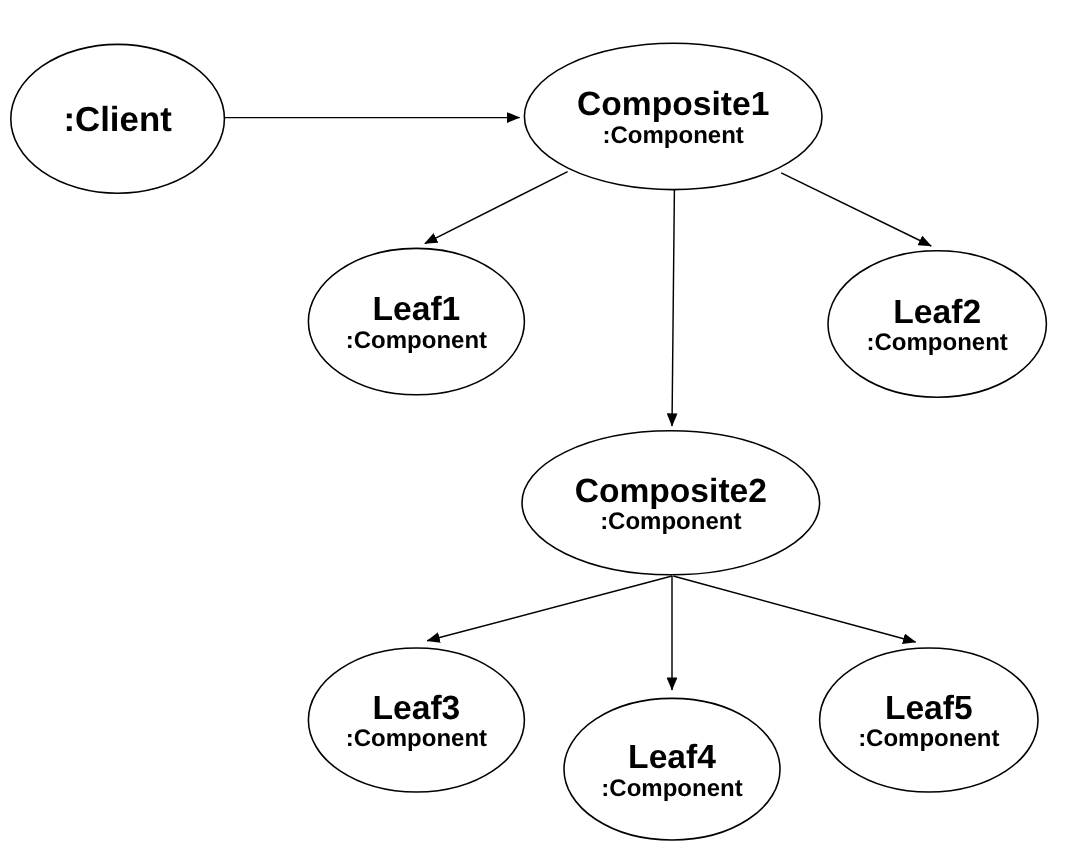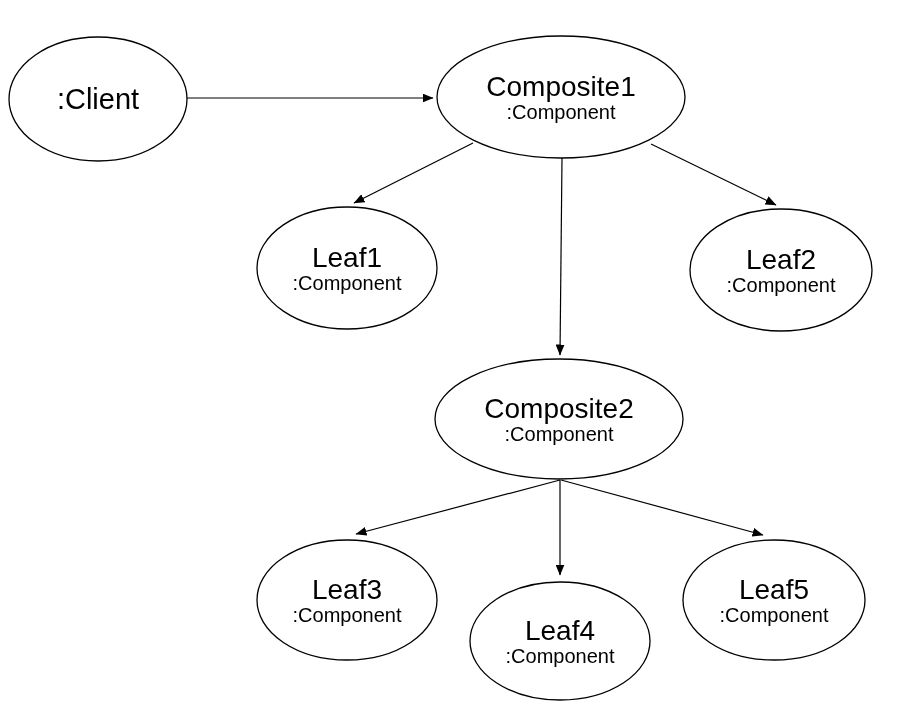--- a/index.html
+++ b/index.html
@@ -9,20 +9,21 @@
     height: 715px;
     background: #ffffff;
     overflow: hidden;
     font-family: "Liberation Sans", "DejaVu Sans", sans-serif;
   }
   .canvas {
     position: relative;
     width: 900px;
     height: 715px;
     background: #ffffff;
+    font-weight: bold;
   }
   svg { display: block; }
   .node-ellipse {
     fill: #ffffff;
     stroke: #000000;
     stroke-width: 1.3;
   }
   .edge-line {
     stroke: #000000;
     stroke-width: 1.2;

